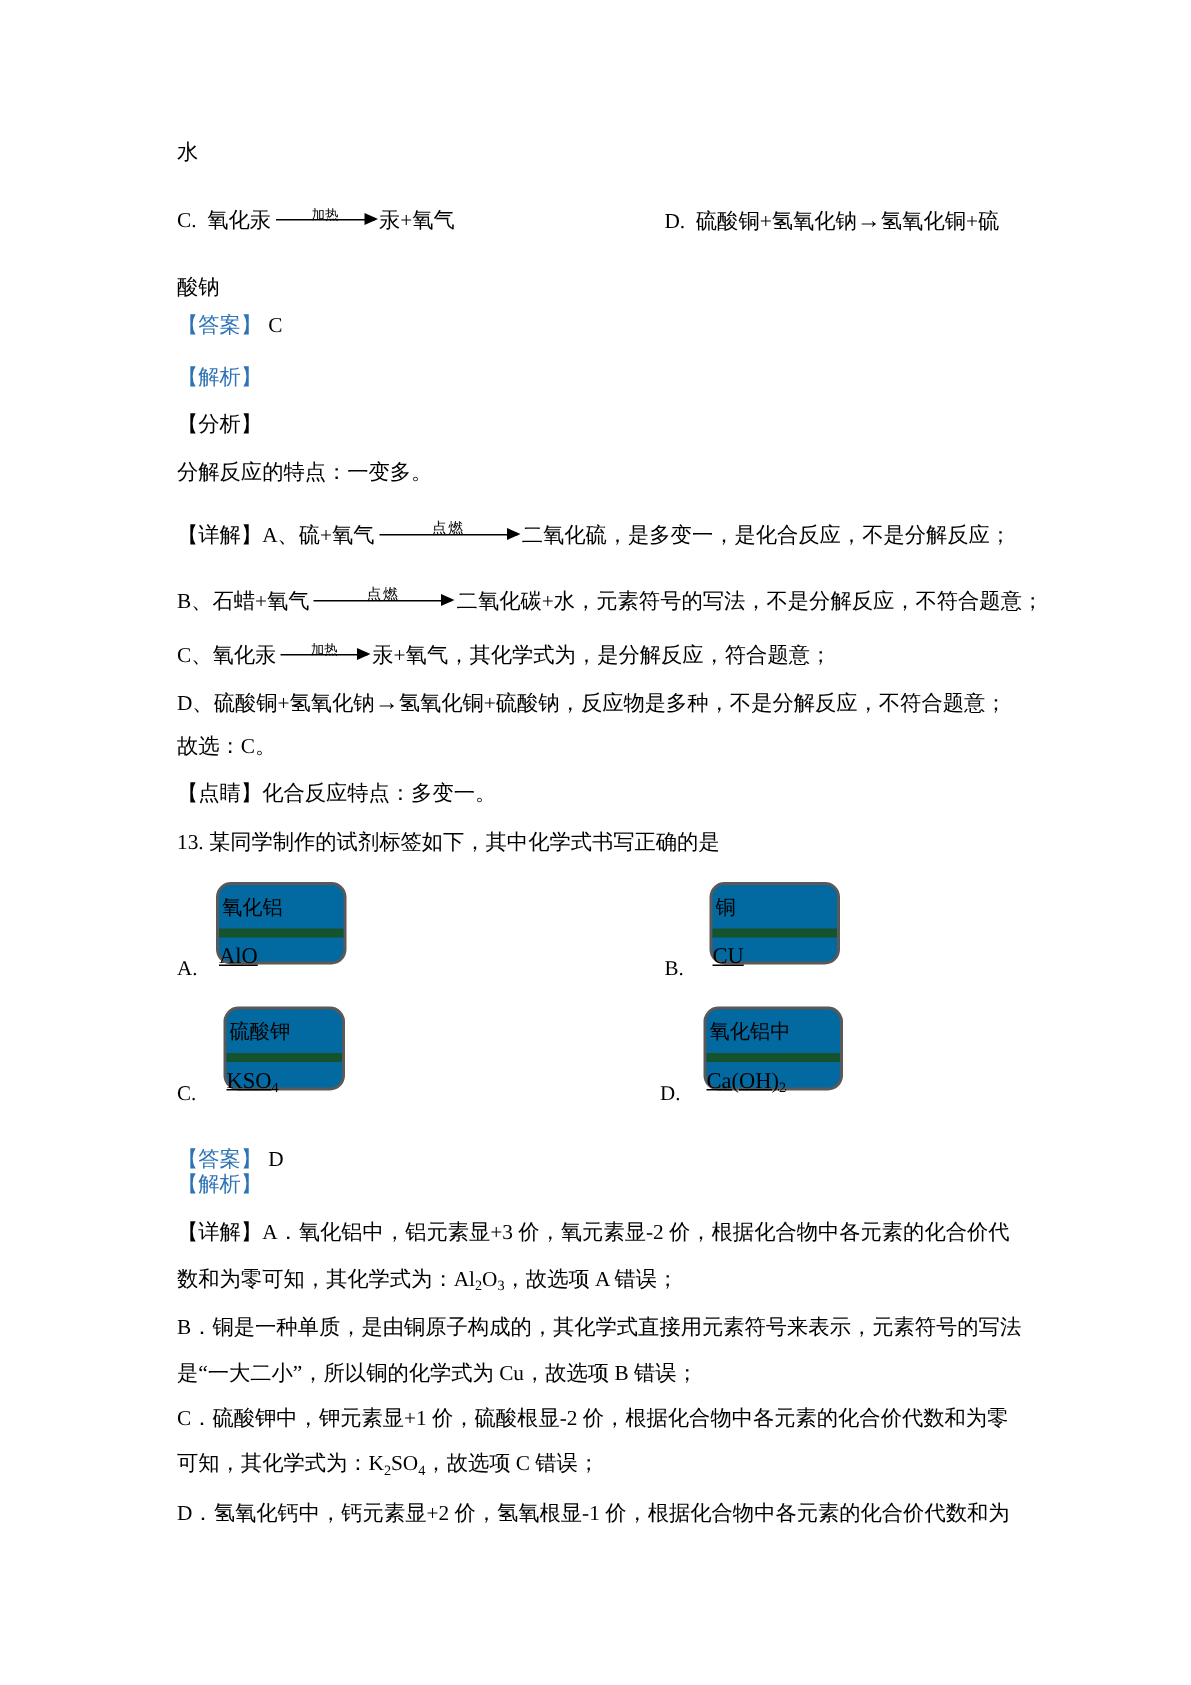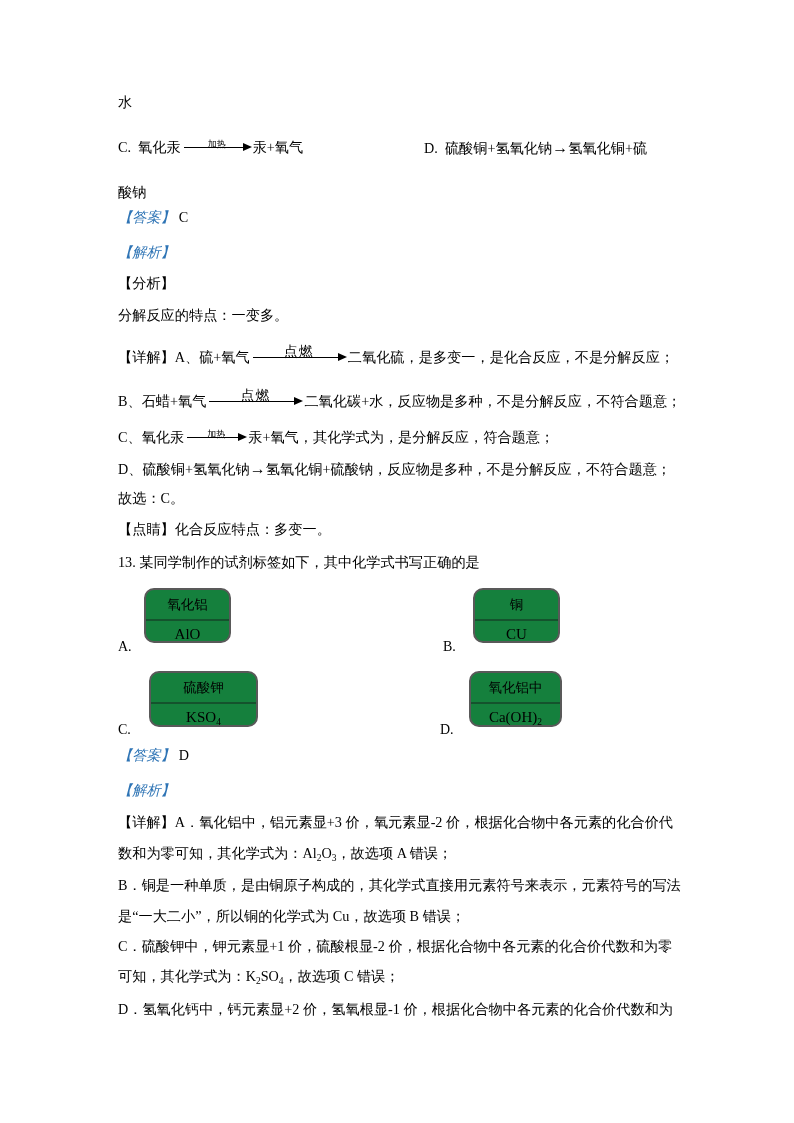--- a/index.html
+++ b/index.html
@@ -6,71 +6,71 @@
   .page{
     position:relative;
     width:794px;height:1123px;
     background:#ffffff;
     font-family:"Liberation Serif","DejaVu Sans",serif;
     font-size:14.2px;
     color:#000;
     overflow:hidden;
   }
   .line{position:absolute;white-space:pre;line-height:19px;}
-  .tag-blue{color:#2E74B5;font-style:italic;}
+  .tag-blue{color:#2E74B5;}
   .ansletter{margin-left:4px;}
   
   .arr{display:inline-block;position:relative;vertical-align:baseline;margin:0 3px;}
   .arr .shaft{display:block;height:0;border-top:1.4px solid #000;margin-bottom:4px;position:relative;}
   .arr .shaft::after{
     content:"";position:absolute;right:-2px;top:-5px;width:0;height:0;
     border-left:9px solid #000;border-top:4.5px solid transparent;border-bottom:4.5px solid transparent;
   }
   .arr .cond{
     position:absolute;bottom:3px;left:50%;transform:translateX(-50%);
     font-weight:normal;line-height:1;white-space:nowrap;
   }
-  .cond-big{font-size:14px;letter-spacing:1px;text-align:right;}
+  .cond-big{font-size:10px;letter-spacing:1px;text-align:right;}
   .cond-small{font-size:9px;}
   .w66{width:66px;} .w92{width:92px;} .w58{width:58px;}
   .boldarrow{font-weight:bold;font-size:16px;}
   .sb{font-size:9.5px;vertical-align:-3px;}
   
   .reagent-box{
-    position:absolute;box-sizing:border-box;background:#15803d;
-    border:2px solid #595959;border-radius:10px;text-align:center;
+    position:absolute;box-sizing:border-box;background:#0369a1;
+    border:2px solid #595959;border-radius:10px;text-align:left;
   }
   .rg-name{display:block;font-size:13.5px;line-height:1;padding:8px 2px 7px;white-space:pre;}
-  .rg-form{display:block;border-top:2px solid #14532d;font-size:15px;line-height:1;padding:6px 0 7px;white-space:pre;}
+  .rg-form{display:block;border-top:6px solid #14532d;font-size:15px;line-height:1;padding:6px 0 7px;white-space:pre;text-decoration:underline;}
   .opt-letter{position:absolute;font-size:14px;white-space:pre;}
 </style>
 </head>
 <body>
 
 <div class="page">
 
   <div class="line" style="left:118px;top:93px"><span>水</span></div>
 
   <div class="line" style="left:118px;top:138px"><span>C.  </span><span>氧化汞</span><span class="arr"><span class="cond cond-small">加热</span><span class="shaft w66"></span></span><span>汞+氧气</span></div>
 
-  <div class="line" style="left:424px;top:138px"><span>D.  </span><span>硫酸铜+氢氧化钠</span><span class="boldarrow">→</span><span>氢氧化铜+硫</span></div>
+  <div class="line" style="left:443px;top:138px"><span>D.  </span><span>硫酸铜+氢氧化钠</span><span class="boldarrow">→</span><span>氢氧化铜+硫</span></div>
 
   <div class="line" style="left:118px;top:183px"><span>酸钠</span></div>
 
   <div class="line" style="left:118px;top:208px"><span class="tag-blue">【答案】</span><span class="ansletter">C</span></div>
 
   <div class="line" style="left:118px;top:243px"><span class="tag-blue">【解析】</span></div>
 
   <div class="line" style="left:118px;top:274px"><span>【分析】</span></div>
 
   <div class="line" style="left:118px;top:306px"><span>分解反应的特点：一变多。</span></div>
 
   <div class="line" style="left:118px;top:348px"><span>【详解】</span><span>A、硫+氧气</span><span class="arr"><span class="cond cond-big">点燃</span><span class="shaft w92"></span></span><span>二氧化硫，是多变一，是化合反应，不是分解反应；</span></div>
 
-  <div class="line" style="left:118px;top:392px"><span>B、石蜡+氧气</span><span class="arr"><span class="cond cond-big">点燃</span><span class="shaft w92"></span></span><span>二氧化碳+水，反应物是多种，不是分解反应，不符合题意；</span></div>
+  <div class="line" style="left:118px;top:392px"><span>B、石蜡+氧气</span><span class="arr"><span class="cond cond-big">点燃</span><span class="shaft w92"></span></span><span>二氧化碳+水，元素符号的写法，不是分解反应，不符合题意；</span></div>
 
   <div class="line" style="left:118px;top:428px"><span>C、氧化汞</span><span class="arr"><span class="cond cond-small">加热</span><span class="shaft w58"></span></span><span>汞+氧气，其化学式为，是分解反应，符合题意；</span></div>
 
   <div class="line" style="left:118px;top:459px"><span>D、硫酸铜+氢氧化钠</span><span class="boldarrow">→</span><span>氢氧化铜+硫酸钠，反应物是多种，不是分解反应，不符合题意；</span></div>
 
   <div class="line" style="left:118px;top:489px"><span>故选：C。</span></div>
 
   <div class="line" style="left:118px;top:520px"><span>【点睛】</span><span>化合反应特点：多变一。</span></div>
 
   <div class="line" style="left:118px;top:553px"><span>13. 某同学制作的试剂标签如下，其中化学式书写正确的是</span></div>
@@ -81,32 +81,32 @@
     <span class="rg-form"><span>AlO</span><span class="sb"></span></span>
   </div>
 
   <span class="opt-letter" style="left:443px;top:639px">B.</span>
   <div class="reagent-box" style="left:473px;top:588px;width:87px;height:55px">
     <span class="rg-name">铜</span>
     <span class="rg-form"><span>CU</span><span class="sb"></span></span>
   </div>
 
   <span class="opt-letter" style="left:118px;top:722px">C.</span>
-  <div class="reagent-box" style="left:149px;top:671px;width:109px;height:56px">
+  <div class="reagent-box" style="left:149px;top:671px;width:81px;height:56px">
     <span class="rg-name">硫酸钾</span>
     <span class="rg-form"><span>KSO</span><span class="sb">4</span></span>
   </div>
 
   <span class="opt-letter" style="left:440px;top:722px">D.</span>
   <div class="reagent-box" style="left:469px;top:671px;width:93px;height:56px">
     <span class="rg-name">氧化铝中</span>
     <span class="rg-form"><span>Ca(OH)</span><span class="sb">2</span></span>
   </div>
 
-  <div class="line" style="left:118px;top:746px"><span class="tag-blue">【答案】</span><span class="ansletter">D</span></div>
+  <div class="line" style="left:118px;top:764px"><span class="tag-blue">【答案】</span><span class="ansletter">D</span></div>
 
   <div class="line" style="left:118px;top:781px"><span class="tag-blue">【解析】</span></div>
 
   <div class="line" style="left:118px;top:813px"><span>【详解】</span><span>A．氧化铝中，铝元素显+3 价，氧元素显-2 价，根据化合物中各元素的化合价代</span></div>
 
   <div class="line" style="left:118px;top:844px"><span>数和为零可知，其化学式为：</span><span>Al</span><span class="sb">2</span><span>O</span><span class="sb">3</span><span>，故选项 A 错误；</span></div>
 
   <div class="line" style="left:118px;top:907px"><span>是“一大二小”，所以铜的化学式为 Cu，故选项 B 错误；</span></div>
 
   <div class="line" style="left:118px;top:876px"><span>B．铜是一种单质，是由铜原子构成的，其化学式直接用元素符号来表示，元素符号的写法</span></div>

